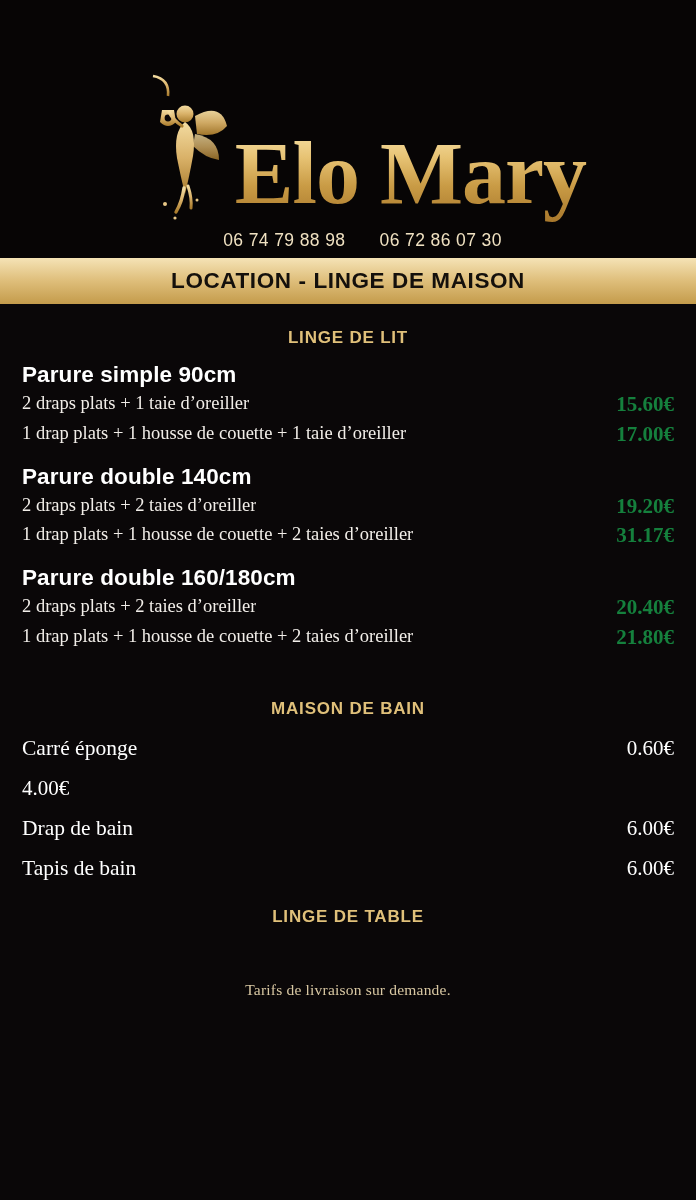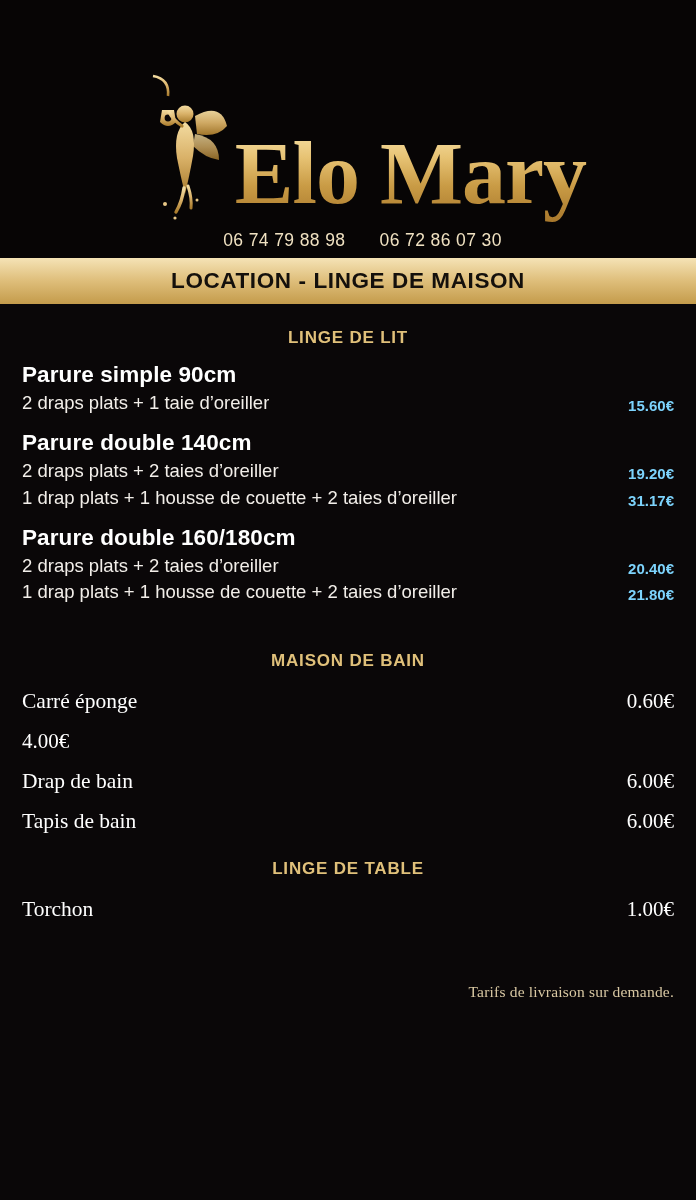--- a/index.html
+++ b/index.html
@@ -116,34 +116,35 @@
   .group { margin-top: 14px; }
   .group-name {
     font-size: 22.5px;
     font-weight: bold;
     color: #ffffff;
     letter-spacing: 0.1px;
     margin-bottom: 2px;
   }
   .line {
     display: flex;
-    align-items: flex-end;
+    align-items: flex-start;
     justify-content: space-between;
     font-size: 18.5px;
     color: #f2eee9;
     line-height: 1.42;
+    font-family: Liberation Serif, serif;
   }
   .line .desc {
     white-space: nowrap;
     overflow: hidden;
   }
   .line .price {
     font-weight: bold;
-    color: #7dd3fc;
-    font-size: 15px;
+    color: #15803d;
+    font-size: 21px;
     flex: 0 0 auto;
     margin-left: 28px;
   }
 
   .simple-rows { margin-top: 10px; font-family: Liberation Serif, serif; }
   .simple-row {
     display: flex;
     align-items: baseline;
     justify-content: space-between;
     font-size: 21.5px;
@@ -154,21 +155,21 @@
   .simple-row .price {
     font-size: 21px;
     white-space: nowrap;
   }
 
   .sec-bain { margin-top: 46px; }
   .sec-table { margin-top: 18px; }
 
   .footnote {
     margin-top: 54px;
-    text-align: right;
+    text-align: center;
     font-family: "Liberation Serif", serif;
     font-size: 15.5px;
     color: #d9c8a3;
     letter-spacing: 0.2px;
   }
 
   .bottom-fill {
     height: 74px;
   }
 </style>
@@ -229,20 +230,24 @@
   <div class="content">
 
     <div class="section-title first">LINGE DE LIT</div>
 
     <div class="group">
       <div class="group-name">Parure simple 90cm</div>
       <div class="line">
         <span class="desc">2 draps plats + 1 taie d’oreiller</span>
         <span class="price">15.60€</span>
       </div>
+      <div class="line">
+        <span class="desc">1 drap plats + 1 housse de couette + 1 taie d’oreiller</span>
+        <span class="price">17.00€</span>
+      </div>
     </div>
 
     <div class="group">
       <div class="group-name">Parure double 140cm</div>
       <div class="line">
         <span class="desc">2 draps plats + 2 taies d’oreiller</span>
         <span class="price">19.20€</span>
       </div>
       <div class="line">
         <span class="desc">1 drap plats + 1 housse de couette + 2 taies d’oreiller</span>
@@ -275,24 +280,18 @@
         <span class="label">Drap de bain</span>
         <span class="price">6.00€</span>
       </div>
       <div class="simple-row">
         <span class="label">Tapis de bain</span>
         <span class="price">6.00€</span>
       </div>
     </div>
 
     <div class="section-title sec-table">LINGE DE TABLE</div>
-    <div class="simple-rows">
-      <div class="simple-row">
-        <span class="label">Torchon</span>
-        <span class="price">1.00€</span>
-      </div>
-    </div>
 
     <div class="footnote">Tarifs de livraison sur demande.</div>
     <div class="bottom-fill"></div>
   </div>
 
 </div>
 
 </body></html>

